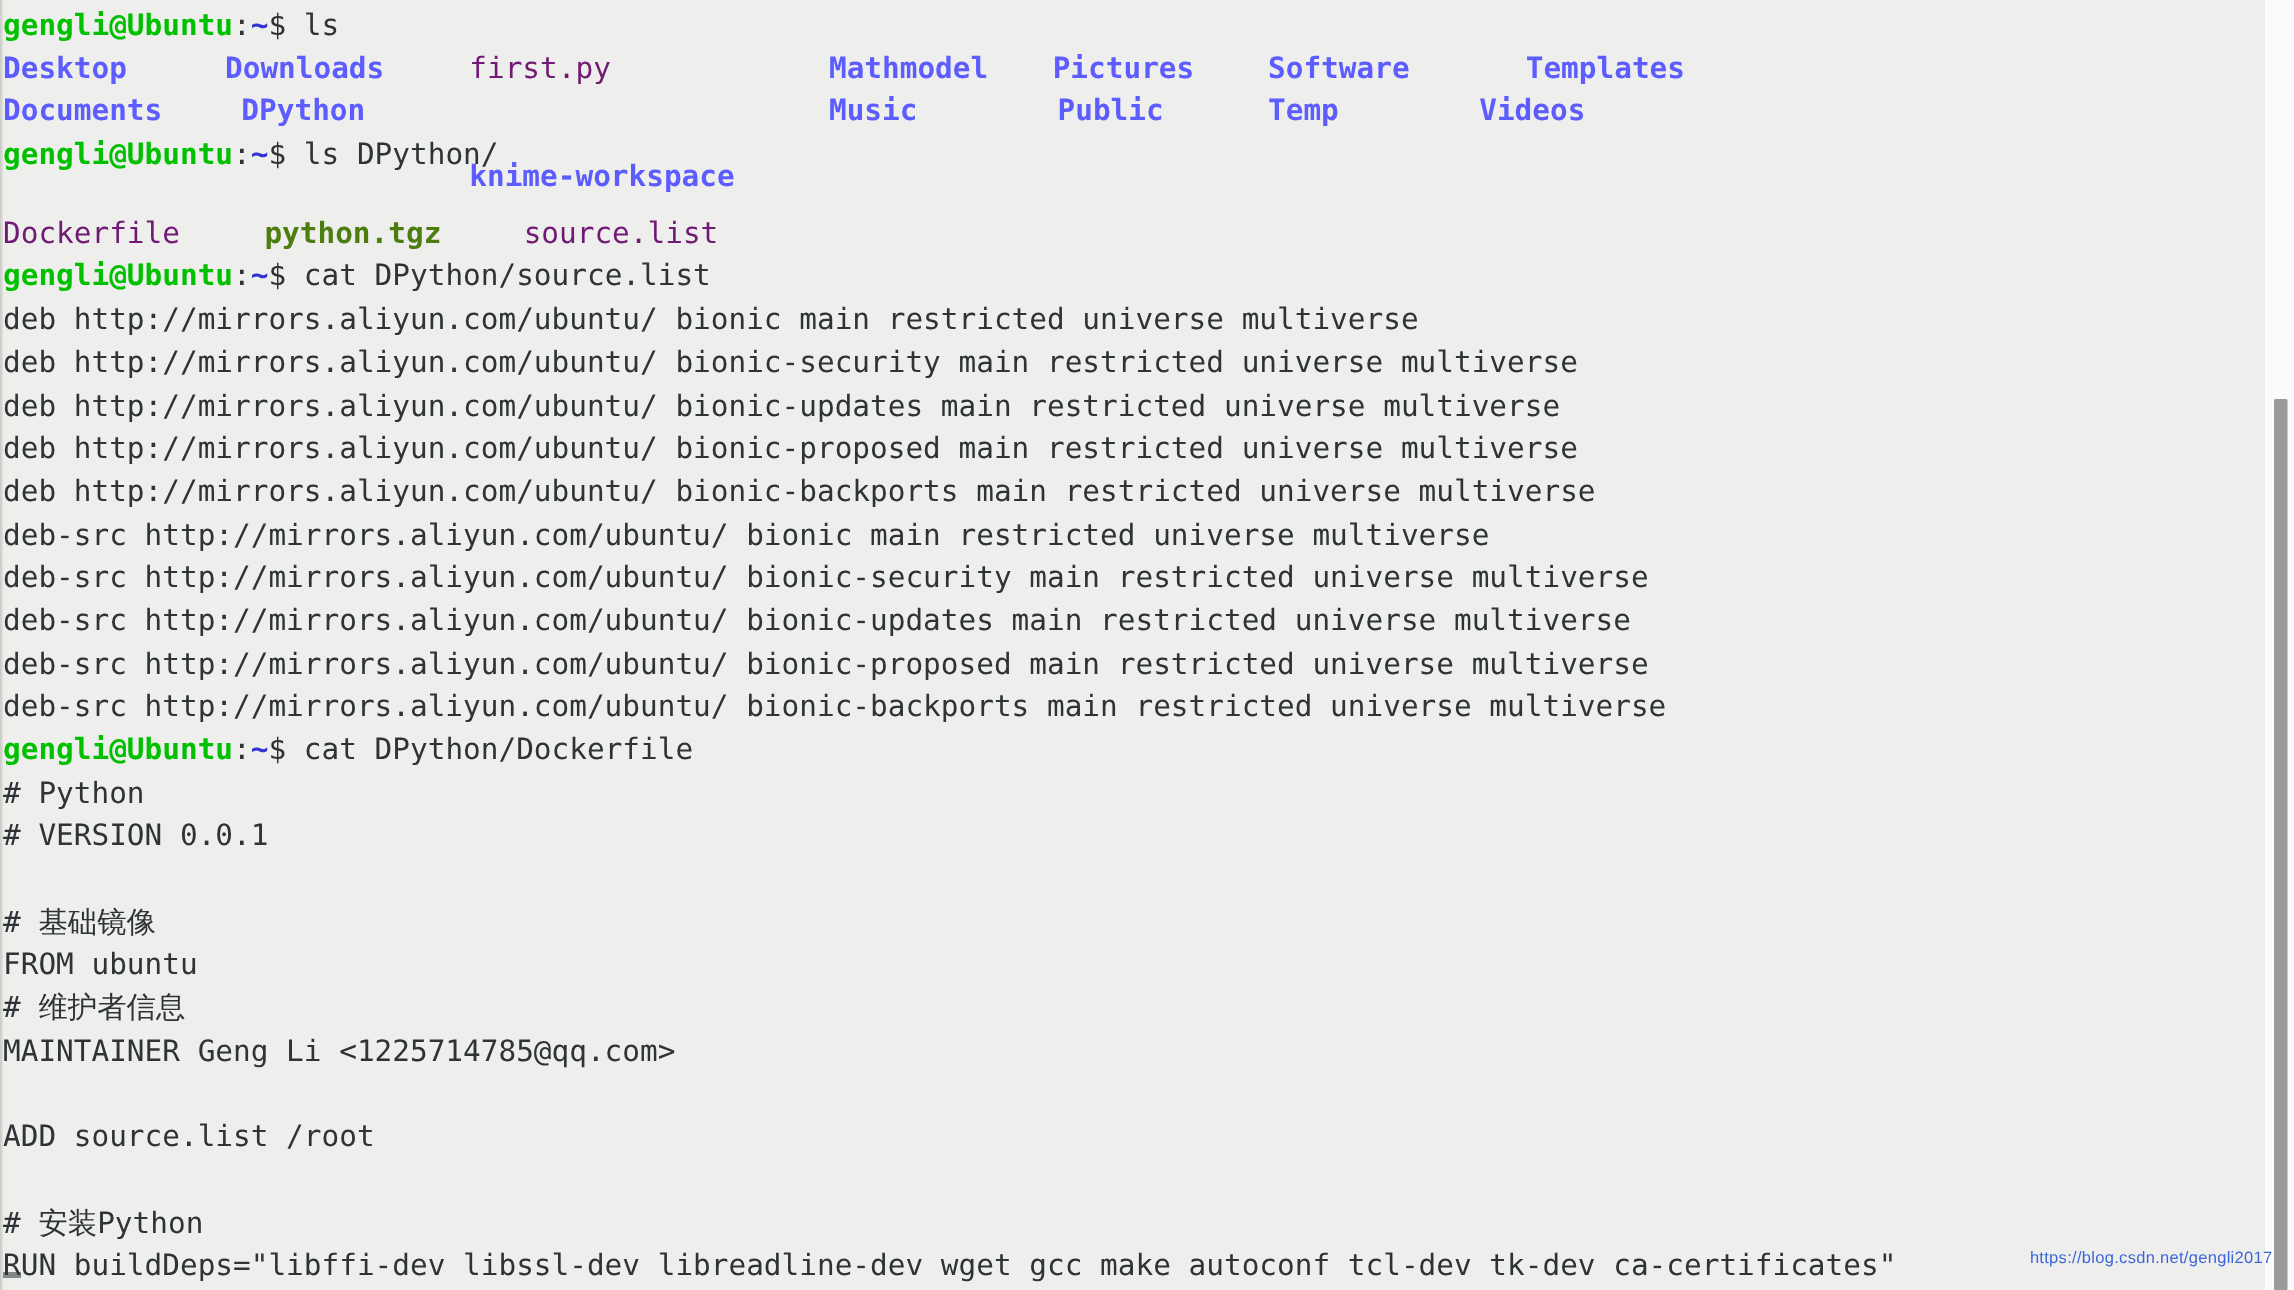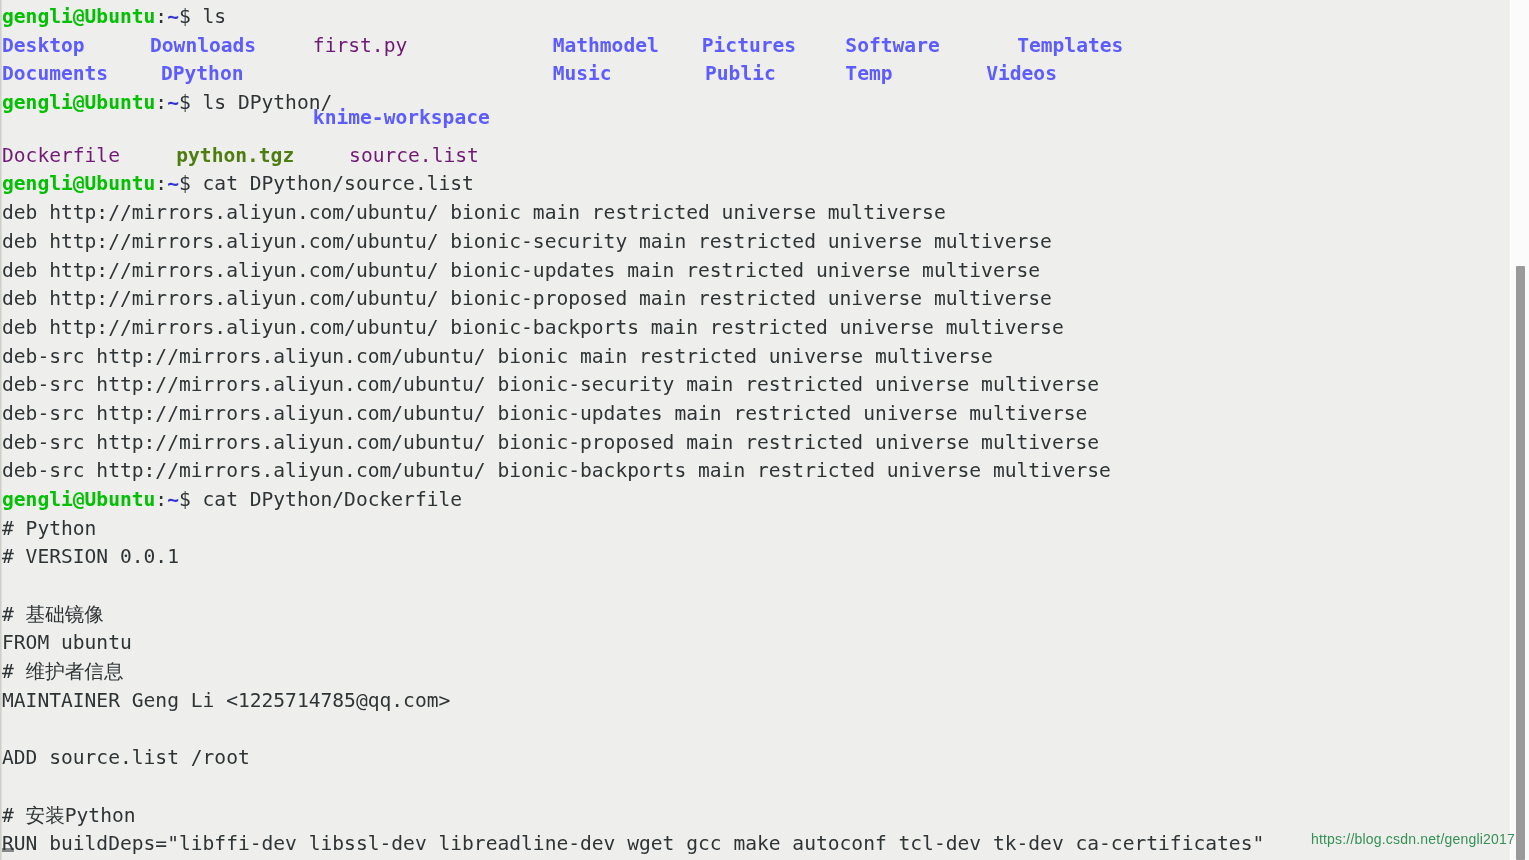--- a/index.html
+++ b/index.html
@@ -74,22 +74,22 @@
     width: 9px;
     height: 594px;
     background: #9a9a9a;
     border-radius: 1px;
   }
   #watermark {
     position: absolute;
     right: 14px;
     bottom: 6px;
     font-family: "Liberation Sans", sans-serif;
-    font-size: 14px;
-    color: #15803d;
+    font-size: 11px;
+    color: #1d4ed8;
     opacity: 0.85;
     letter-spacing: 0.2px;
     white-space: pre;
   }
   .cursor-block {
     position: absolute;
     left: 2px;
     top: 848px;
     width: 12px;
     height: 4px;

